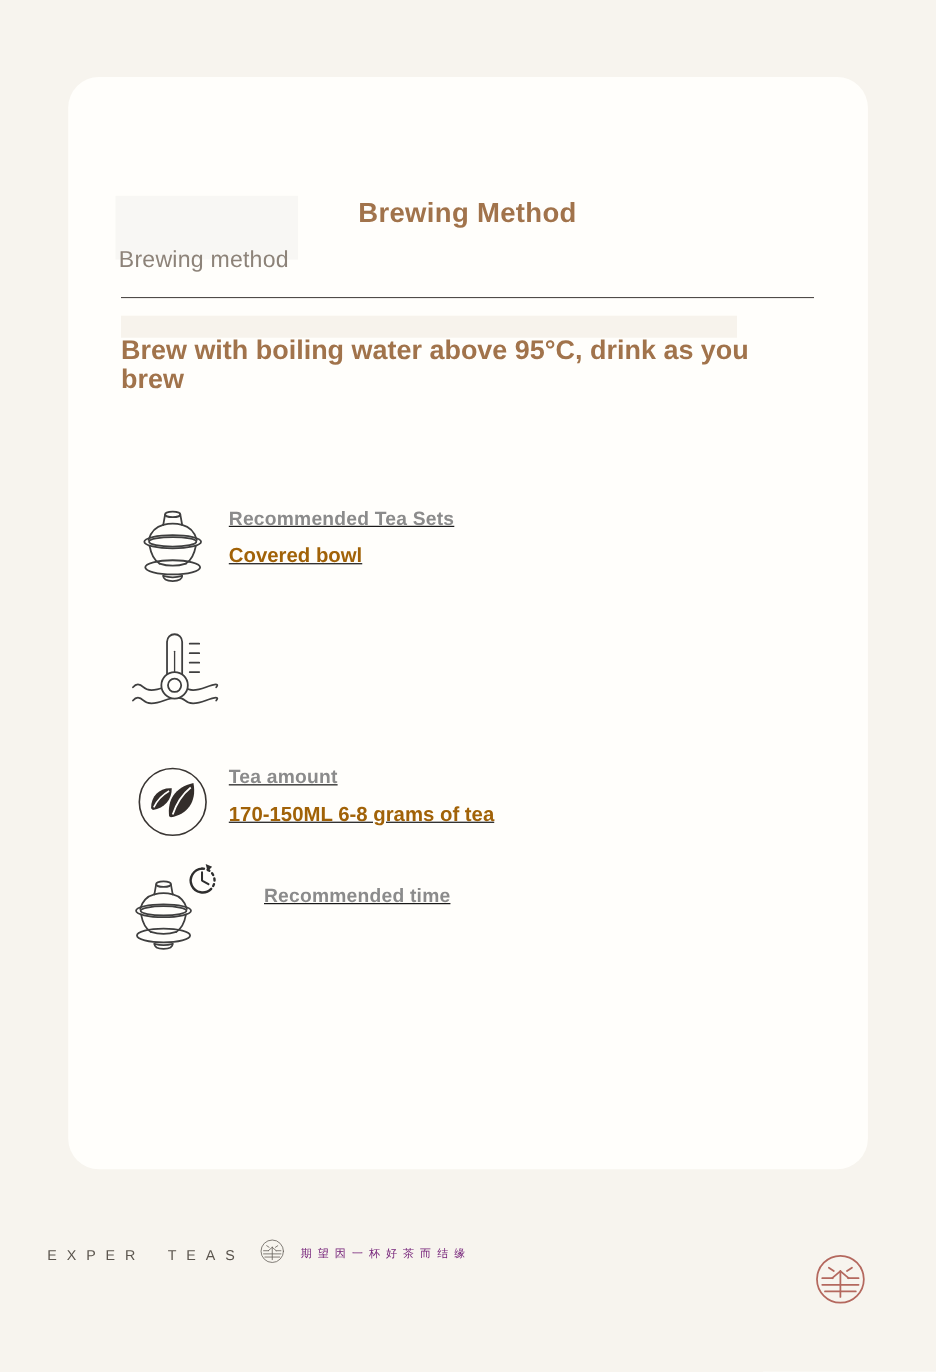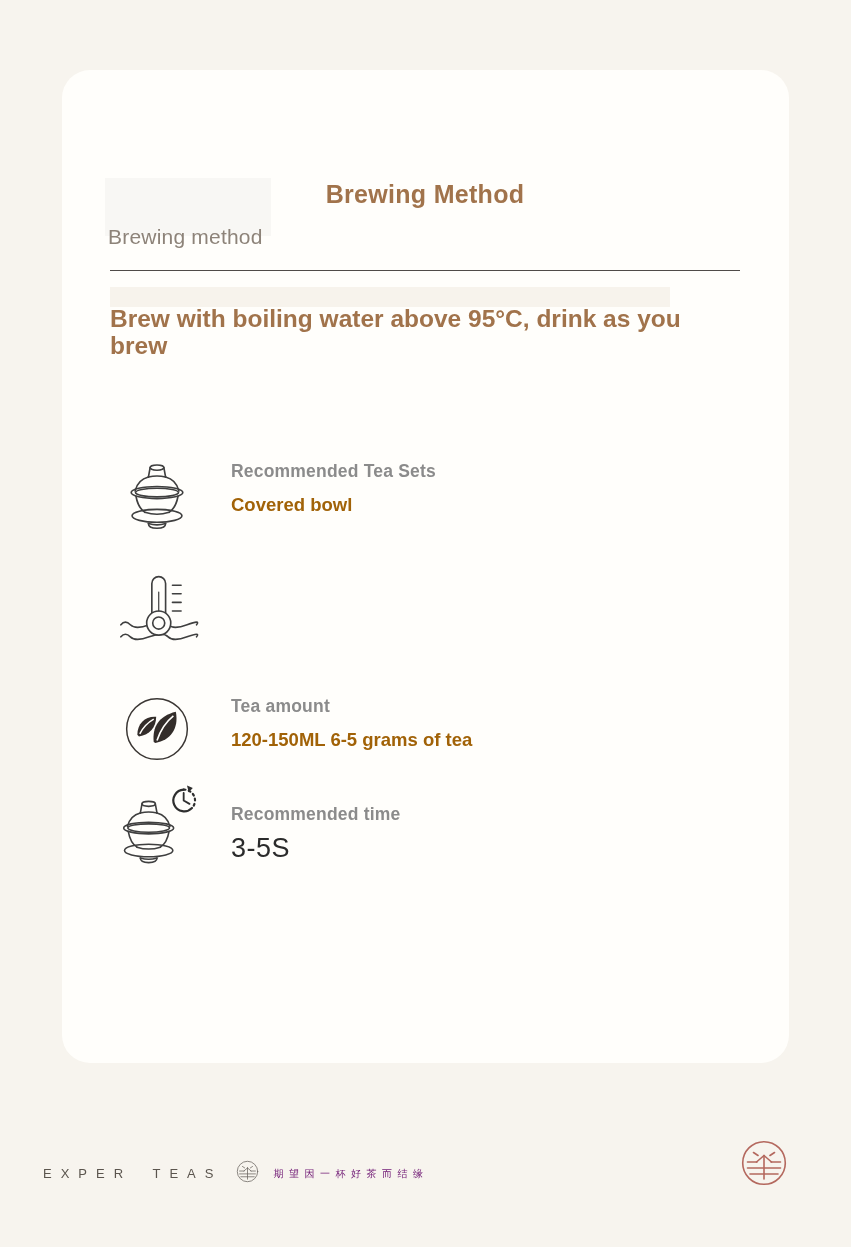--- a/index.html
+++ b/index.html
@@ -61,24 +61,24 @@
     font-size: 24.5px;
     line-height: 27px;
     font-weight: bold;
     color: #a1734b;
   }
   .items { position: absolute; left: 45px; top: 0; width: 640px; }
   .item { position: absolute; left: 0; display: flex; align-items: flex-start; }
   .item-1 { top: 383px; }
   .item-2 { top: 498px; }
   .item-3 { top: 618px; }
-  .item-4 { top: 708px; }
+  .item-4 { top: 708px; gap: 32px; }
   .icon-box { width: 100px; height: 90px; flex: 0 0 100px; display: flex; justify-content: center; }
   .icon-box svg { display: block; }
-  .item-text { margin-left: 24px; padding-top: 8px; }
+  .item-text { margin-left: 1px; padding-top: 8px; text-decoration: underline; }
   .item-label {
     font-size: 17.5px;
     font-weight: bold;
     color: #8b8b8b;
     letter-spacing: 0.2px;
   }
   .item-value {
     margin-top: 12px;
     font-size: 18.5px;
     font-weight: bold;
@@ -87,21 +87,21 @@
   .item-4 .item-text { padding-top: 26px; }
   .item-4 .item-value {
     font-weight: 400;
     font-size: 27px;
     color: #2b2b2b;
     letter-spacing: 0.5px;
     margin-top: 8px;
   }
   .footer {
     position: absolute;
-    left: 43px; top: 1160px;
+    left: 43px; top: 1126px;
     display: flex;
     align-items: center;
     gap: 14px;
     color: #5b554e;
   }
   .brand {
     font-size: 13px;
     letter-spacing: 9px;
     color: #5b554e;
     word-spacing: 8px;
@@ -196,21 +196,21 @@
         <svg width="82" height="82" viewBox="0 0 100 100">
           <circle cx="50" cy="50" r="37" fill="none" stroke="#3a3633" stroke-width="1.8"></circle>
           <path d="M46 66 C44 48 52 34 73 29 C77 50 66 64 48 67 Z" fill="#332d2a"></path>
           <path d="M50 64 C54 52 60 42 70 34" fill="none" stroke="#fffefb" stroke-width="2"></path>
           <path d="M26 57 C26 43 36 34 49 35 C49 48 41 57 28 59 Z" fill="#332d2a"></path>
           <path d="M29 56 C33 48 39 42 46 38" fill="none" stroke="#fffefb" stroke-width="1.8"></path>
         </svg>
       </div>
       <div class="item-text">
         <div class="item-label">Tea amount</div>
-        <div class="item-value">120-150ML 6-5 grams of tea</div>
+        <div class="item-value">170-150ML 6-8 grams of tea</div>
       </div>
     </div>
 
     <div class="item item-4">
       <div class="icon-box">
         <svg width="104" height="95" viewBox="0 0 120 110">
           <g fill="none" stroke="#2e2e2e" stroke-width="2.6" stroke-linecap="round">
             <path d="M92 12 A13 13 0 1 0 102 34"></path>
             <path d="M92 12 A13 13 0 0 1 102 34" stroke-dasharray="2.2 4"></path>
             <path d="M92 25 V16 M92 25 L99 29" stroke-width="2.2"></path>
@@ -226,21 +226,20 @@
             <path d="M25.5 48 Q28 62 36 67 M74.5 48 Q72 62 64 67"></path>
             <path d="M36 67 Q50 71.5 64 67"></path>
             <ellipse cx="50" cy="71" rx="29" ry="7.5"></ellipse>
             <path d="M40 80 Q40 85.5 50 85.5 Q60 85.5 60 80"></path>
             <path d="M40 80 Q50 83 60 80"></path>
           </g>
         </svg>
       </div>
       <div class="item-text">
         <div class="item-label">Recommended time</div>
-        <div class="item-value">3-5S</div>
       </div>
     </div>
 
   </div>
 </div>
 
 <div class="footer">
   <span class="brand">EXPER TEAS</span>
   <span class="brand-seal">
     <svg width="23" height="23">

